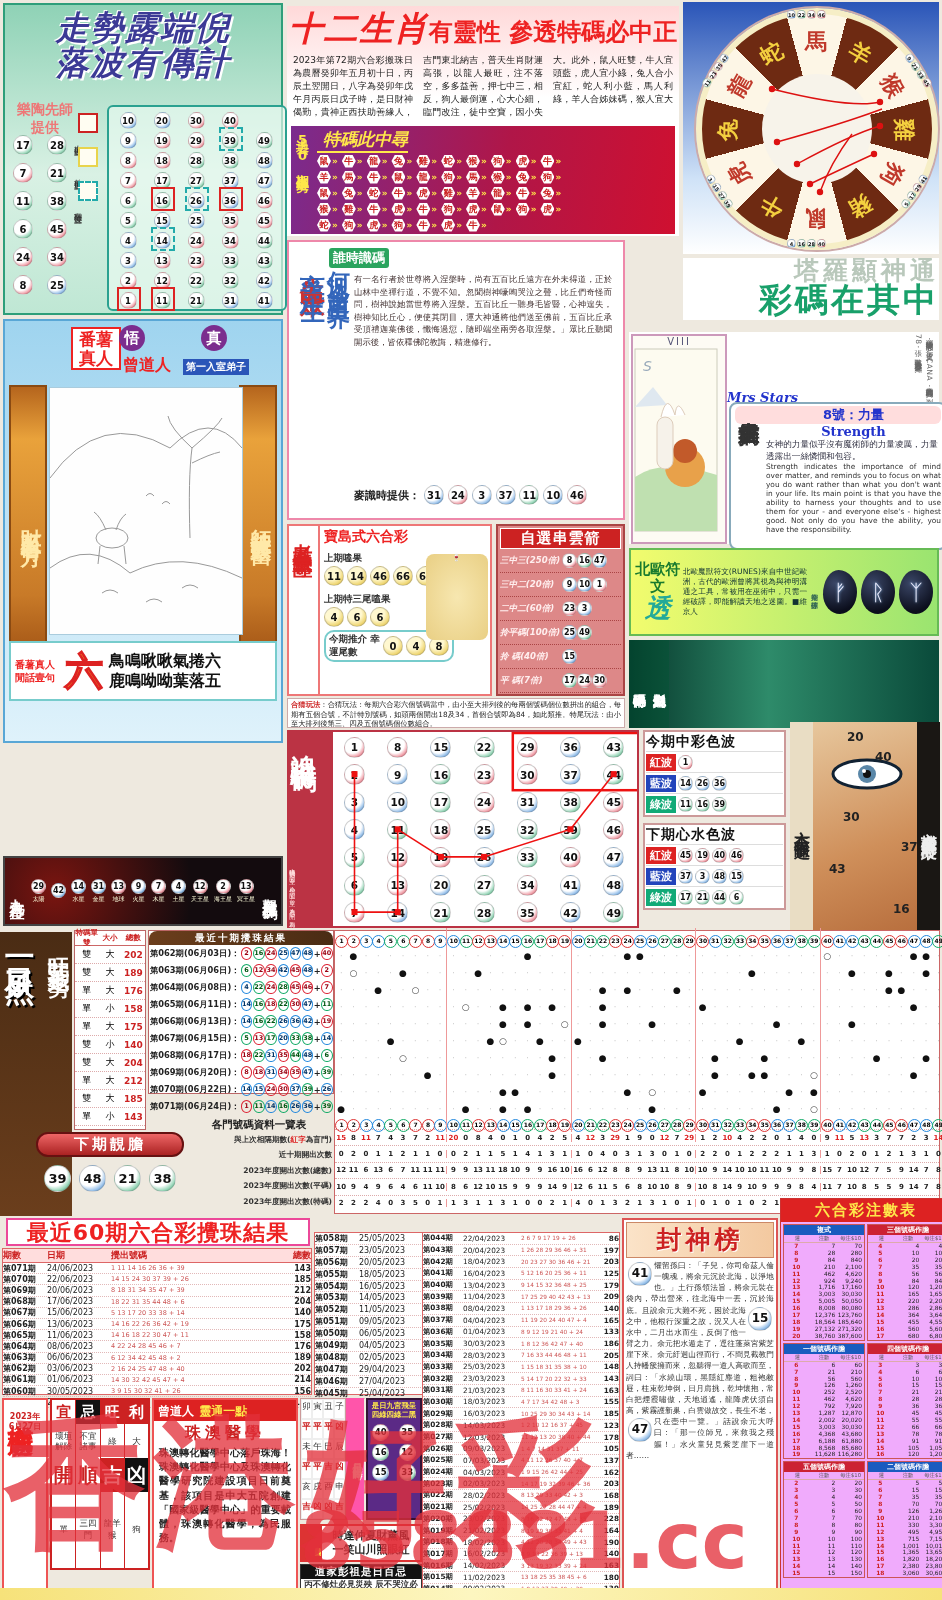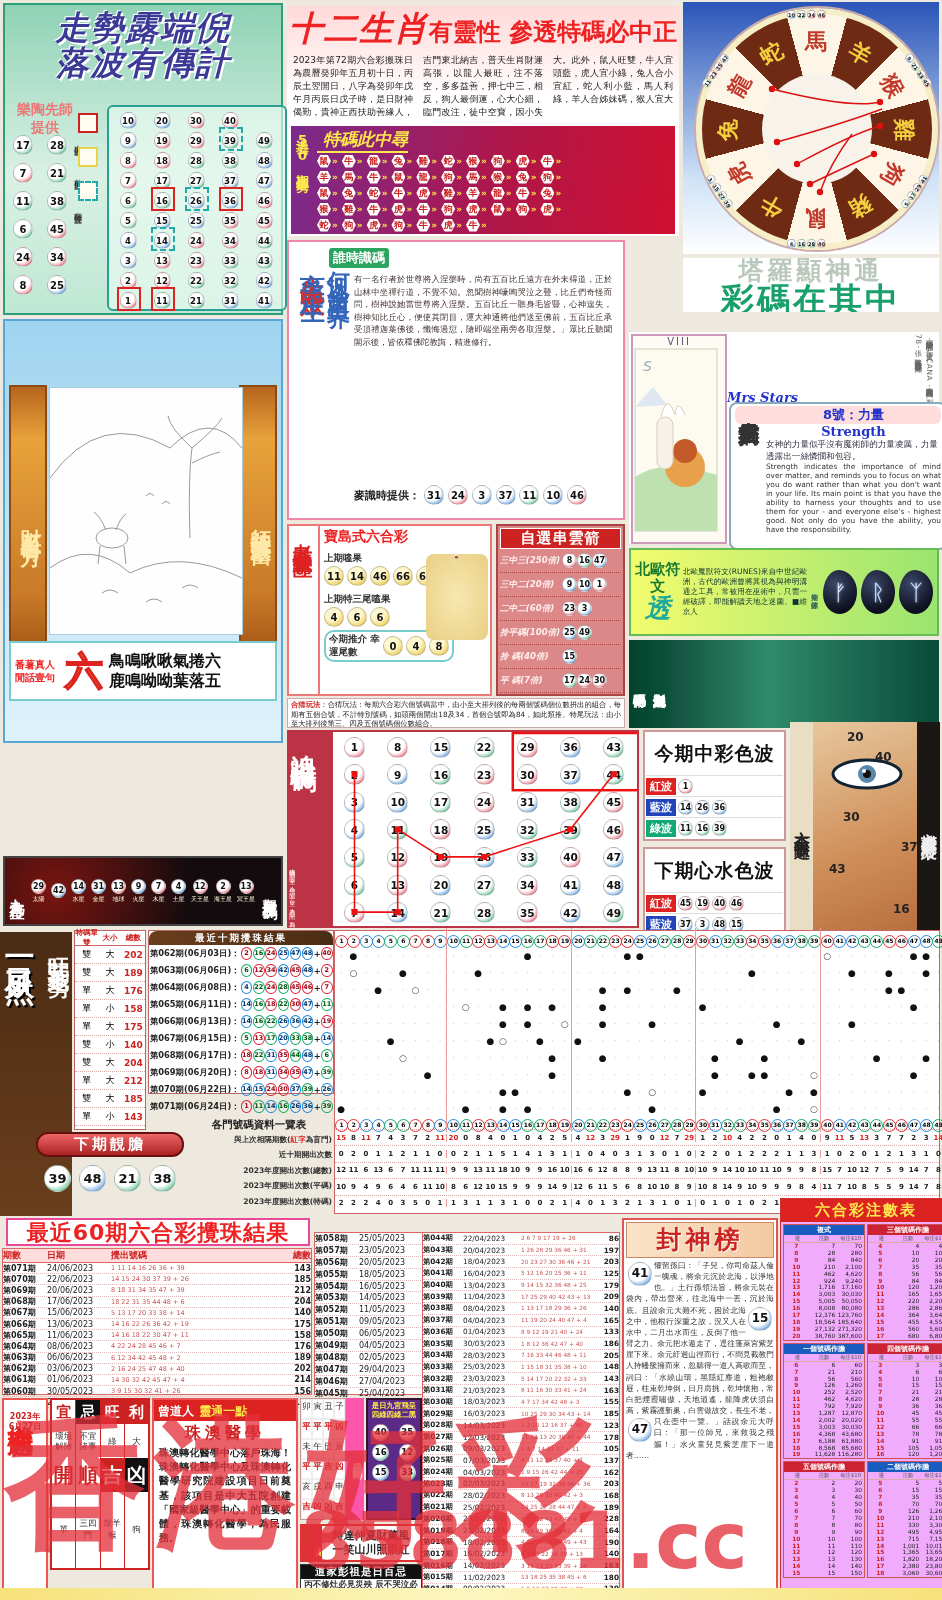--- a/index.html
+++ b/index.html
@@ -49,21 +49,21 @@
       clip-path:polygon(25% 0,75% 0,100% 50%,75% 100%,25% 100%,0 50%)}
   .zar{color:#ffe84a;font-size:9px;margin:0 4px 0 1px;font-weight:700}
   
   #s-wheel{left:683px;top:2px;width:256px;height:252px;background:linear-gradient(180deg,#2a55b8,#cfe2f7 70%,#fff)}
   #wheel{position:absolute;left:13px;top:6px;width:230px;height:230px;border-radius:50%;border:6px solid #f6eec6;box-shadow:0 0 0 2px #caa;
       background:conic-gradient(from -15deg,#fdf6e6 0 30deg,#6e2a12 30deg 60deg,#fdf6e6 60deg 90deg,#6e2a12 90deg 120deg,#fdf6e6 120deg 150deg,#6e2a12 150deg 180deg,#fdf6e6 180deg 210deg,#6e2a12 210deg 240deg,#fdf6e6 240deg 270deg,#6e2a12 270deg 300deg,#fdf6e6 300deg 330deg,#6e2a12 330deg 360deg)}
   #wheel-inner{position:absolute;left:60px;top:60px;width:110px;height:110px;border-radius:50%;background:#f7f3ea}
   .wch{position:absolute;font-size:22px;font-weight:900}
   .wgrp{position:absolute;display:flex;gap:1px}
   
-  #s-tarohead{left:683px;top:258px;width:256px;height:54px;background:#fff;text-align:center;overflow:hidden}
+  #s-tarohead{left:683px;top:258px;width:256px;height:62px;background:#fff;text-align:right;overflow:hidden}
   #th-ghost{color:#b9c8bb;font-size:25px;font-weight:900;letter-spacing:4px;line-height:1}
   #th-main{color:#18a06a;font-size:33px;font-weight:900;letter-spacing:3px;line-height:1.05}
   
   #s-fan{left:3px;top:319px;width:280px;height:424px;background:linear-gradient(180deg,#9fd4ef,#dff2fb);border:2px solid #59a7d6}
   #fan-head{height:58px;position:relative}
   .badge-red{position:absolute;left:66px;top:6px;border:2px solid #e22;color:#e22;font-weight:900;font-size:17px;padding:1px 3px;background:#fff;line-height:1.1;width:40px;text-align:center}
   .pcirc{position:absolute;width:26px;height:26px;border-radius:50%;background:#7b2d8e;color:#fff;font-weight:900;font-size:15px;display:flex;align-items:center;justify-content:center}
   #fan-byline{position:absolute;left:118px;top:34px;color:#e22;font-weight:900;font-size:16px}
   #fan-byline2{position:absolute;left:178px;top:38px;color:#fff;background:#2a55b8;font-size:10px;padding:1px 3px;font-weight:700}
   .scroll{position:absolute;top:64px;width:34px;height:250px;background:linear-gradient(180deg,#b5651d,#e9a23b 20%,#c87a28 80%,#a85a18);
@@ -139,21 +139,21 @@
   
   #s-chase{left:287px;top:730px;width:352px;height:198px;background:#b34;display:flex}
   #ch-side{width:44px;position:relative;color:#fff;text-align:center}
   #ch-vt{writing-mode:vertical-rl;font-size:26px;font-weight:900;letter-spacing:4px;margin-top:4px}
   #ch-rule{position:absolute;bottom:2px;left:2px;writing-mode:vertical-rl;font-size:6px;color:#fdd;height:70px;line-height:1.2}
   #ch-grid{position:relative;flex:1;background:#fff;margin:2px}
   .ch-cell{position:absolute;width:22px;height:22px}
   
   #s-waves{left:643px;top:730px;width:143px;height:198px}
   .wv{background:#fff;border:2px solid #c99;margin-bottom:6px;padding:1px}
-  .wv h3{margin:8px;font-size:19px;font-weight:900;color:#111;text-align:center;letter-spacing:1px}
+  .wv h3{margin:0;font-size:14px;font-weight:900;color:#111;letter-spacing:1px}
   .wv-row{display:flex;align-items:center;gap:2px;border-top:1px solid #ddd;padding:1.5px 0}
   .wv-lab{width:30px;color:#fff;font-weight:900;font-size:11px;text-align:center;padding:1px 0}
   .wl-r{background:#d22}.wl-b{background:#24b}.wl-g{background:#1a7}
   
   #s-eye{left:790px;top:722px;width:150px;height:208px;display:flex}
   .eye-side{writing-mode:vertical-rl;font-size:16px;font-weight:900;text-align:center;padding:2px 1px;letter-spacing:3px}
   #eye-l{color:#222;background:#e9ddc4}
   #eye-r{color:#eee;background:#1a1714}
   #eye-img{flex:1;position:relative;background:linear-gradient(160deg,#e7c79d,#cf8f5a 60%,#b86f3e)}
   .eyenum{position:absolute;font-weight:900;font-size:12px;color:#222}
@@ -556,20 +556,27 @@
         </span>
       </div>
   </div>
 
   <div class="sec" id="s-tarohead">
     <div id="th-ghost">塔羅顯神通</div>
     <div id="th-main">彩碼在其中</div>
   </div>
 
   <div class="sec" id="s-fan">
+    <div id="fan-head">
+      <div class="badge-red">番薯真人</div>
+      <div class="pcirc" style="left:114px;top:4px">悟</div>
+      <div class="pcirc" style="left:196px;top:4px">真</div>
+      <div id="fan-byline">曾道人</div>
+      <div id="fan-byline2">第一入室弟子</div>
+    </div>
     <div class="scroll" style="left:4px">財來自有方</div>
     <div class="scroll" style="right:4px">師徒旗鼓當</div>
     <div id="fan-draw">
       <svg width="192" height="246" viewBox="0 0 192 246">
         <g stroke="#999" fill="none" stroke-width="1">
           <path d="M0 90 Q50 20 120 60 Q160 20 192 60"></path>
           <path d="M0 180 Q40 150 80 185 Q130 160 192 190"></path>
           <path d="M140 150 Q138 90 142 60 M142 60 Q120 40 118 28 M142 60 Q168 38 172 30 M142 75 Q160 66 170 64"></path>
           <ellipse cx="62" cy="150" rx="16" ry="10"></ellipse>
           <path d="M50 158 L48 176 M74 158 L76 176 M56 142 Q50 128 44 124 M66 142 Q70 130 76 126"></path>

